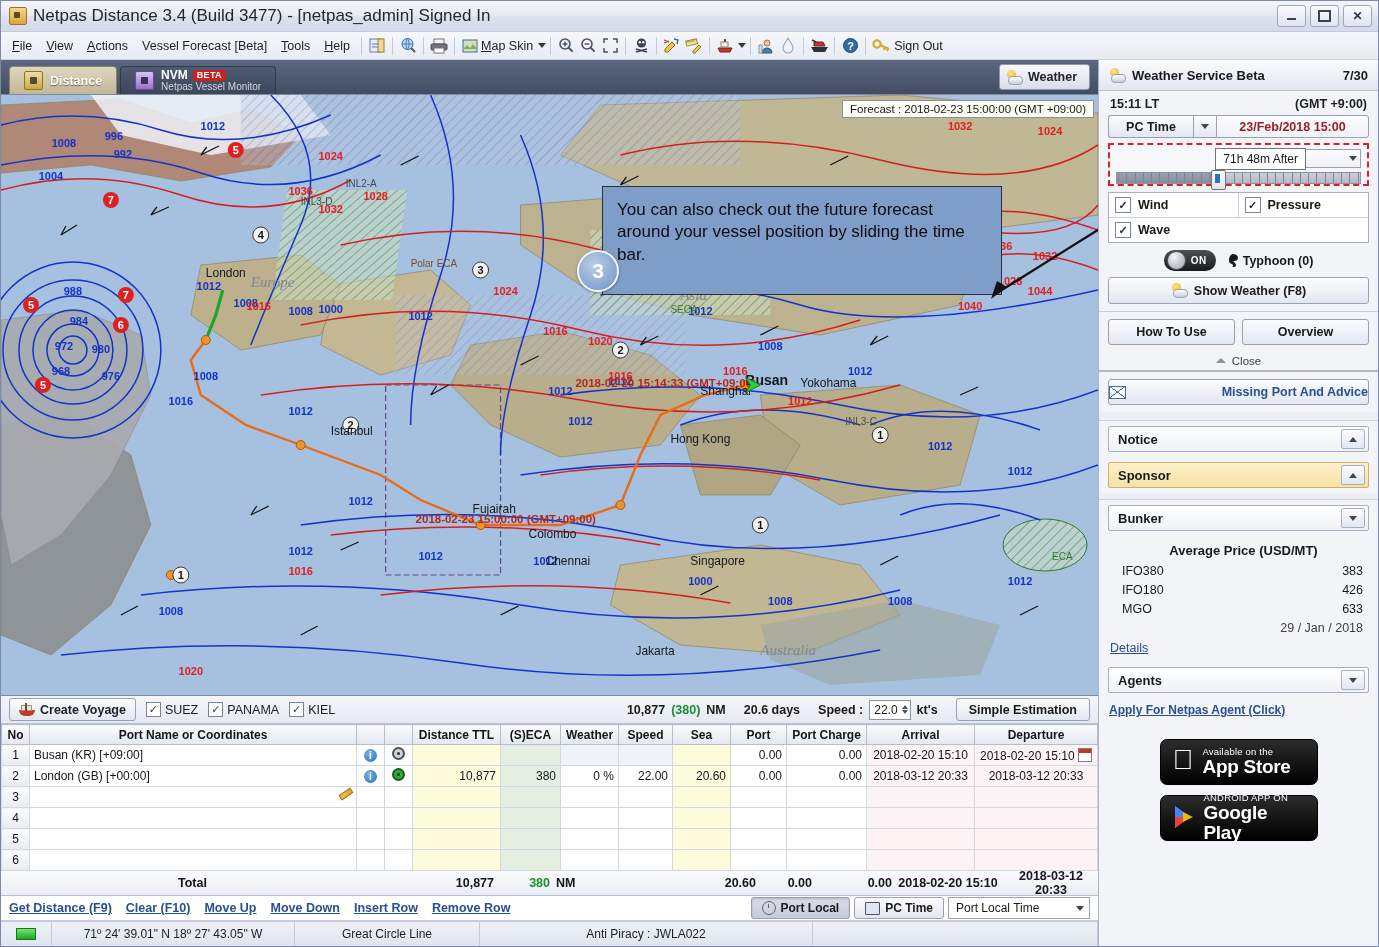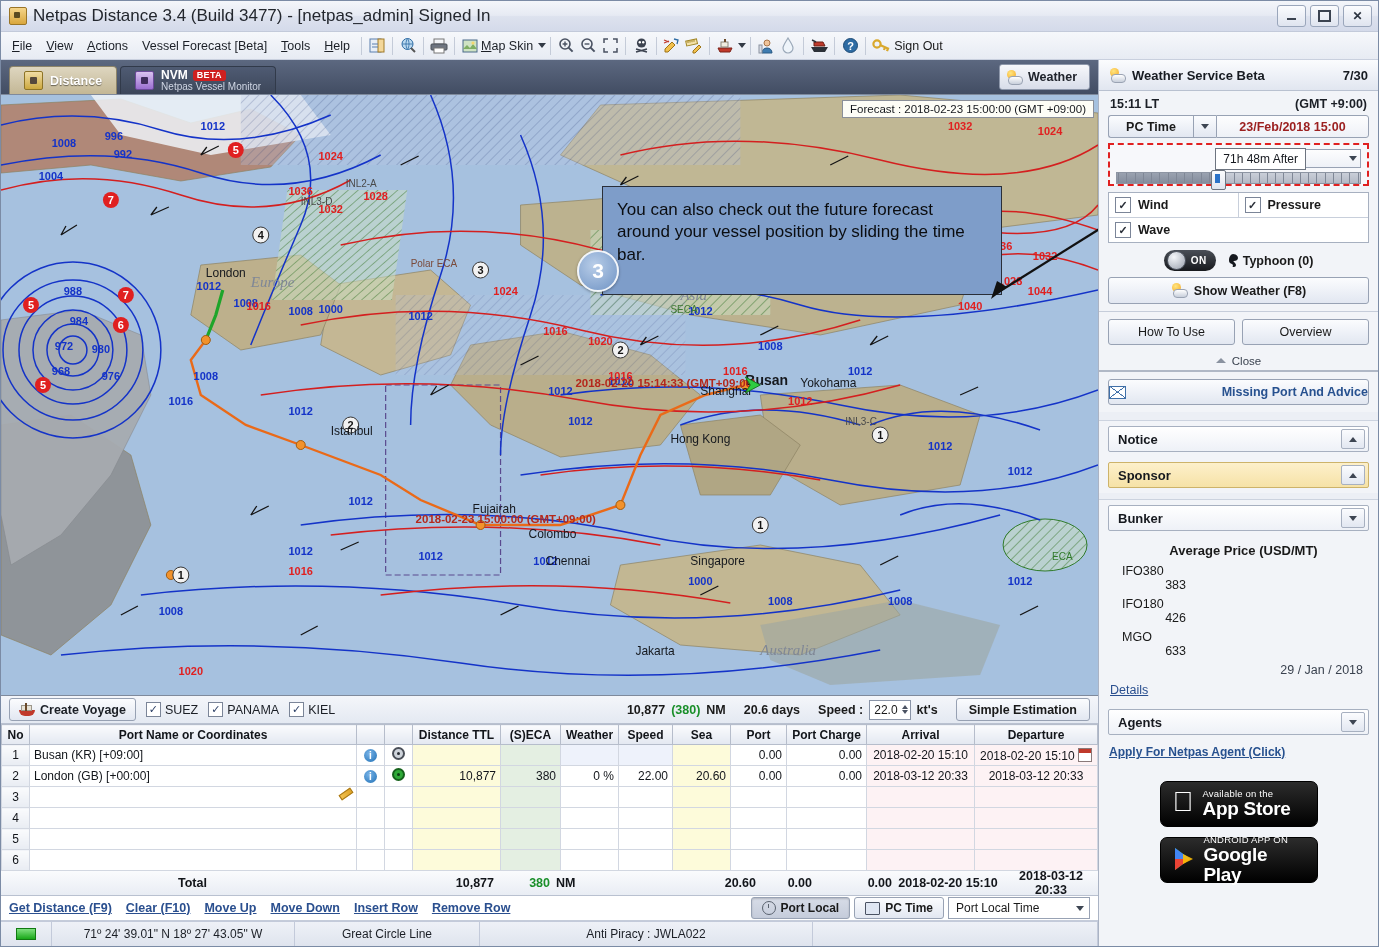--- a/index.html
+++ b/index.html
@@ -364,21 +364,21 @@
   .typhoon-lbl{font-size:12.5px;font-weight:bold;display:flex;align-items:center;gap:3px;}
   .show-weather {
     height:25px;display:flex;align-items:center;justify-content:center;gap:7px;
     background: linear-gradient(to bottom,#fbfcfe,#e2e7f1);
     border:1px solid #98a2b4;border-radius:3px;font-size:12.5px;font-weight:bold;
   }
   .two-btn{display:flex;gap:7px;padding:7px 9px 6px;background:#f2f4f8;}
   .half-btn{
     flex:1 1 50%;height:24px;display:flex;align-items:center;justify-content:center;
     background: linear-gradient(to bottom,#fbfcfe,#e2e7f1);
-    border:1px solid #98a2b4;border-radius:3px;font-size:12.5px;font-weight:normal;
+    border:1px solid #98a2b4;border-radius:3px;font-size:12.5px;font-weight:bold;
   }
   .close-row{height:19px;display:flex;align-items:center;justify-content:center;gap:6px;
     font-size:11.5px;color:#3a424f;background:#f2f4f8;border-bottom:2px solid #b0b8c6;}
   .tri-up{width:0;height:0;border-left:5px solid transparent;border-right:5px solid transparent;border-bottom:5px solid #8a92a0;}
   .panel-gap{height:8px;background:#eceff5;border-bottom:1px solid #ccd3df;}
   .missing-btn{
     margin:7px 9px; height:24px;display:flex;align-items:center;justify-content:space-between;gap:7px;
     background: linear-gradient(to bottom,#fbfcfe,#e2e7f1);
     border:1px solid #98a2b4;border-radius:3px;font-size:12.5px;font-weight:bold;color:#27518f;
   }
@@ -393,21 +393,21 @@
     border:1px solid #a7b0c0; border-radius:2px;
     font-size:13px;font-weight:bold;color:#16191f;
   }
   .acc-row.amber{ background: linear-gradient(to bottom,#fdf0cb,#f6e2a7); border-color:#cdb36a;}
   .acc-btn{margin-left:auto;width:22px;height:18px;display:flex;align-items:center;justify-content:center;
     background: linear-gradient(to bottom,#fbfcfe,#e2e7f1);border:1px solid #a7b0c0;border-radius:2px;}
   .tri-s-up{width:0;height:0;border-left:4px solid transparent;border-right:4px solid transparent;border-bottom:5px solid #3d4552;}
   .tri-s-dn{width:0;height:0;border-left:4px solid transparent;border-right:4px solid transparent;border-top:5px solid #3d4552;}
   .bunker-body{padding: 3px 9px 5px; font-size:12.5px;}
   .bunker-title{text-align:center;font-weight:bold;font-size:13px;margin:4px 0 6px;padding-left:10px;}
-  .bk-line{display:flex;margin:0 0 5px 0;padding:0 6px 0 14px;flex-direction:column;}
+  .bk-line{display:flex;margin:0 0 5px 0;padding:0 6px 0 14px;}
   .bk-name{flex:1 1 auto;}
   .bk-val{width:64px;text-align:right;}
   .bk-date{text-align:right;padding-right:6px;color:#3a424f;margin-top:2px;}
   .details-link{color:#2a4f8f;text-decoration:underline;font-size:12.5px;margin:6px 0 2px 2px;display:inline-block;}
   .agent-link{color:#27518f;text-decoration:underline;font-size:12px;font-weight:bold;margin:5px 0 0 10px;display:inline-block;}
   .badge-area{flex:1 1 auto;display:flex;flex-direction:column;align-items:center;justify-content:flex-start;
     gap:10px;padding-top:22px;background:#f2f4f8;}
   .store-badge{
     width:158px;height:46px;border-radius:7px;background:linear-gradient(to bottom,#2c2c2c,#000000);
     display:flex;align-items:center;gap:9px;padding:0 12px;box-sizing:border-box;

